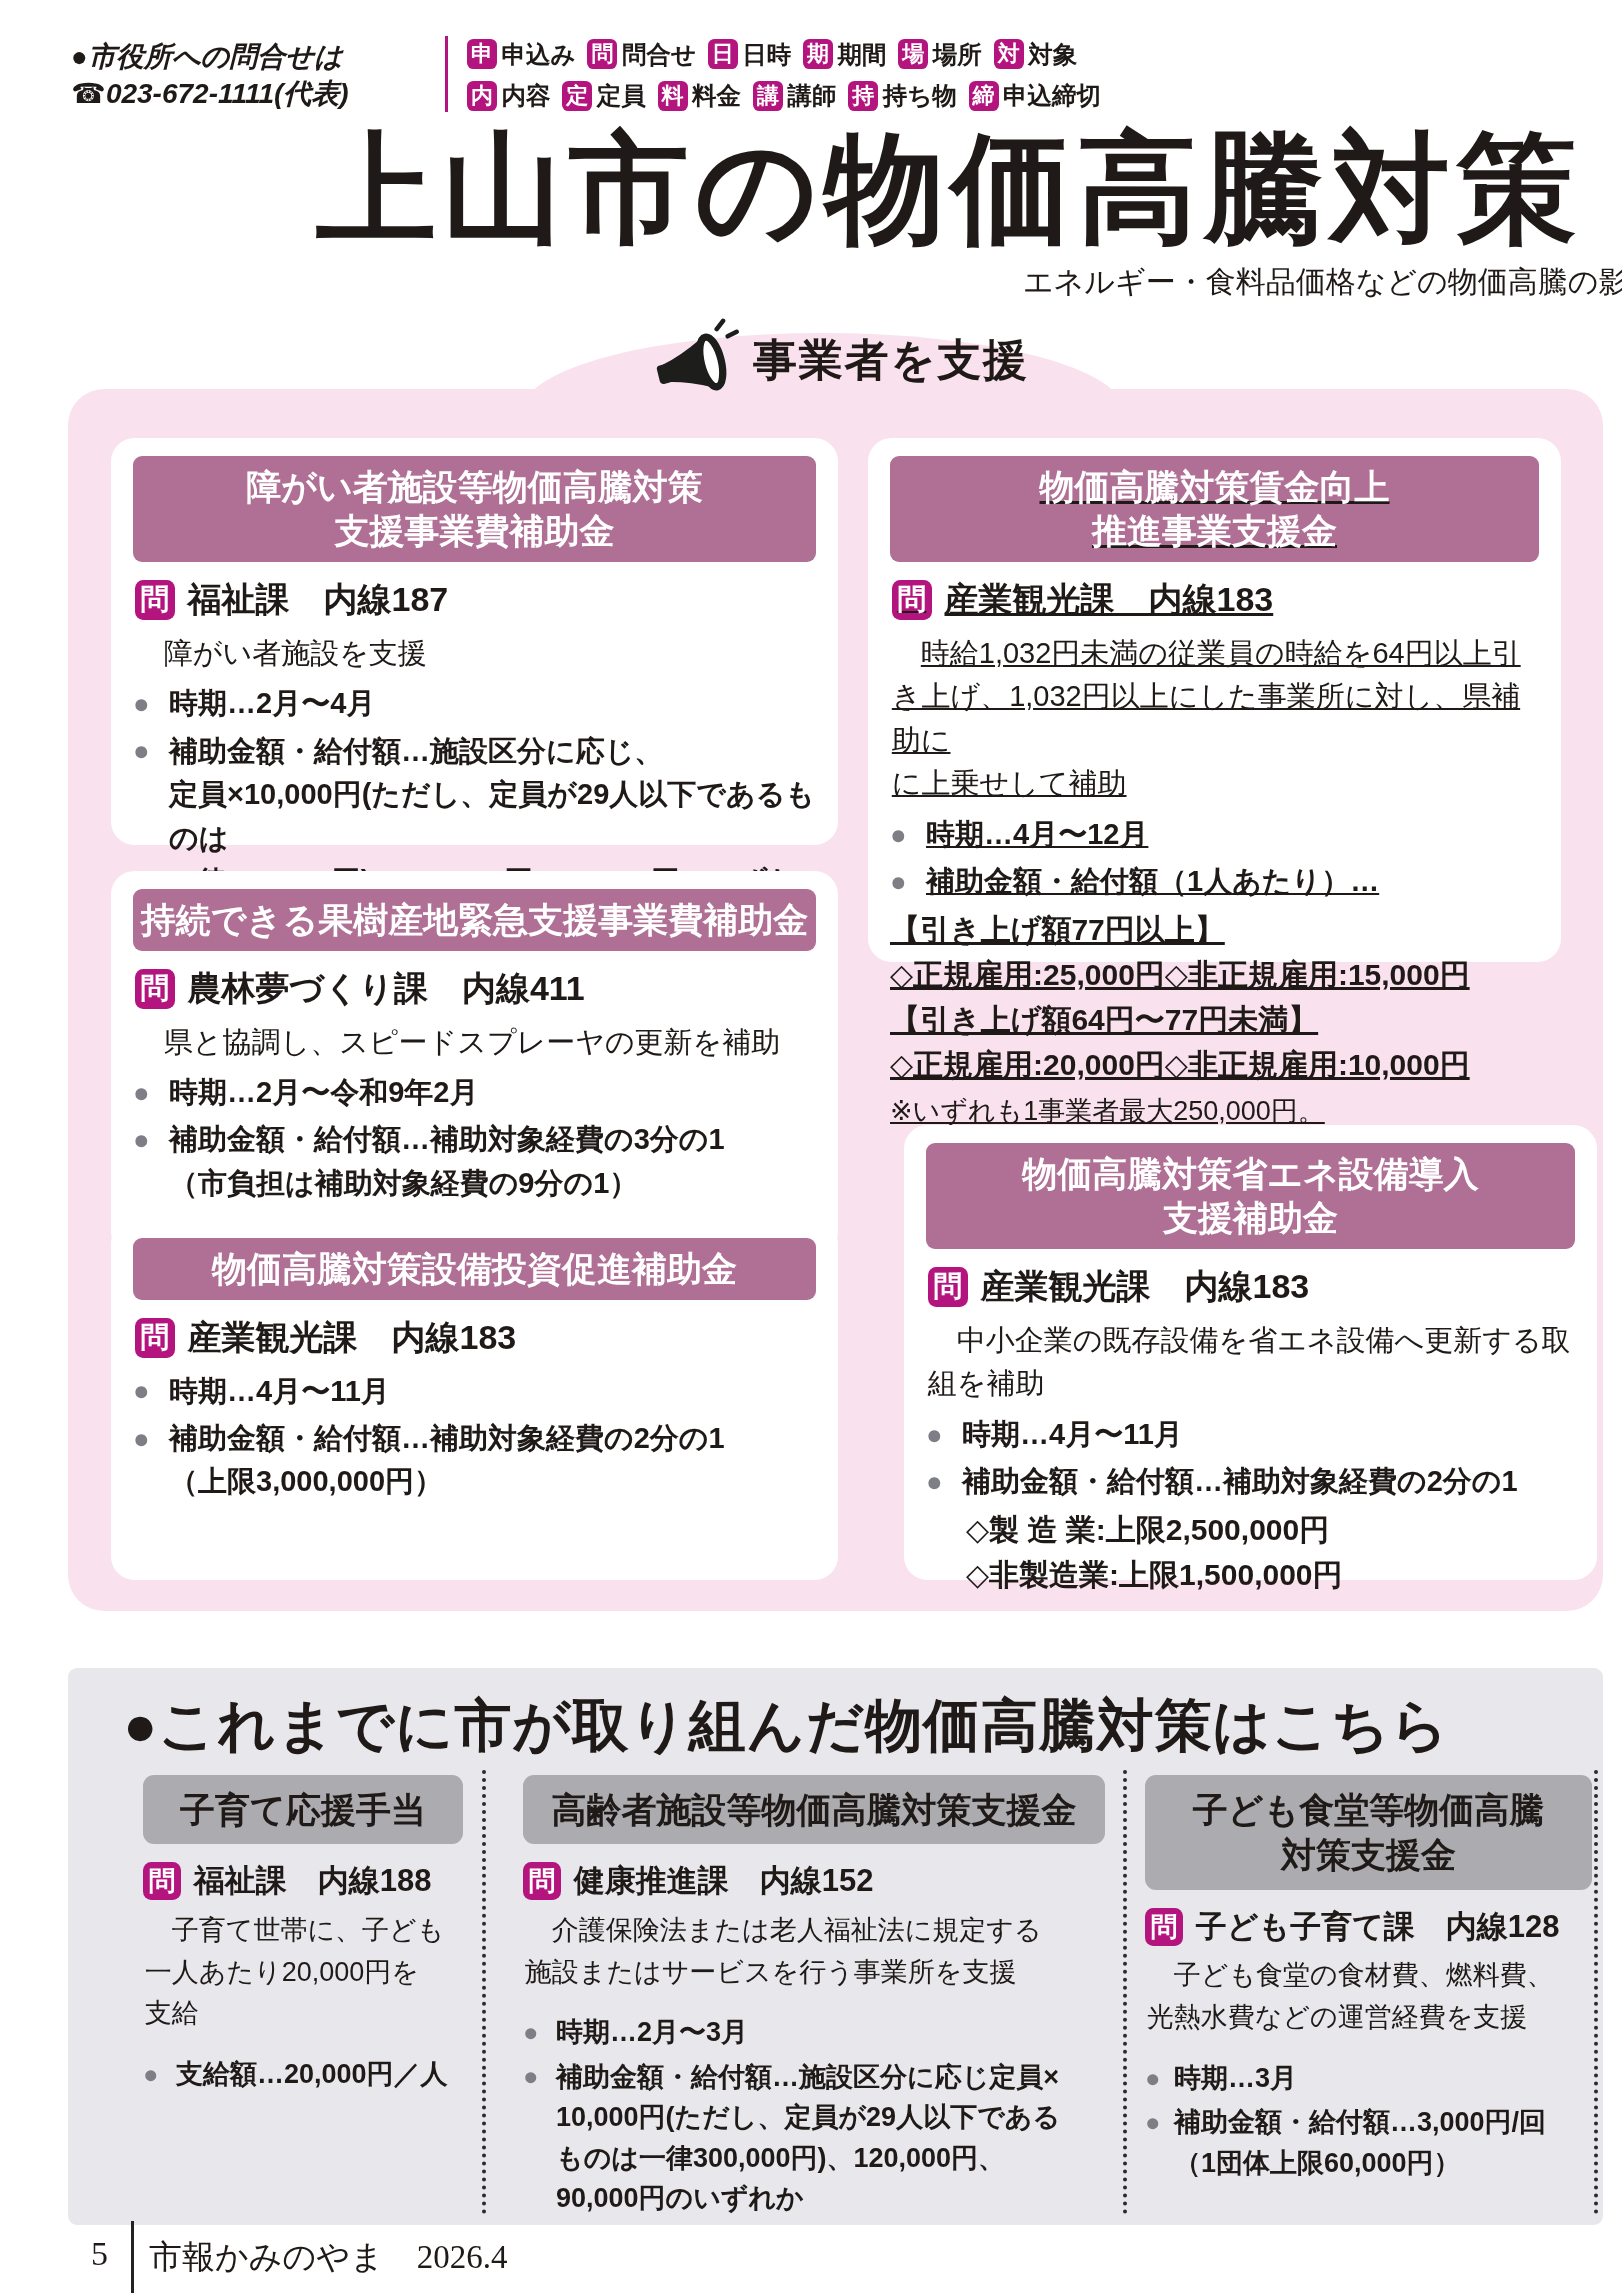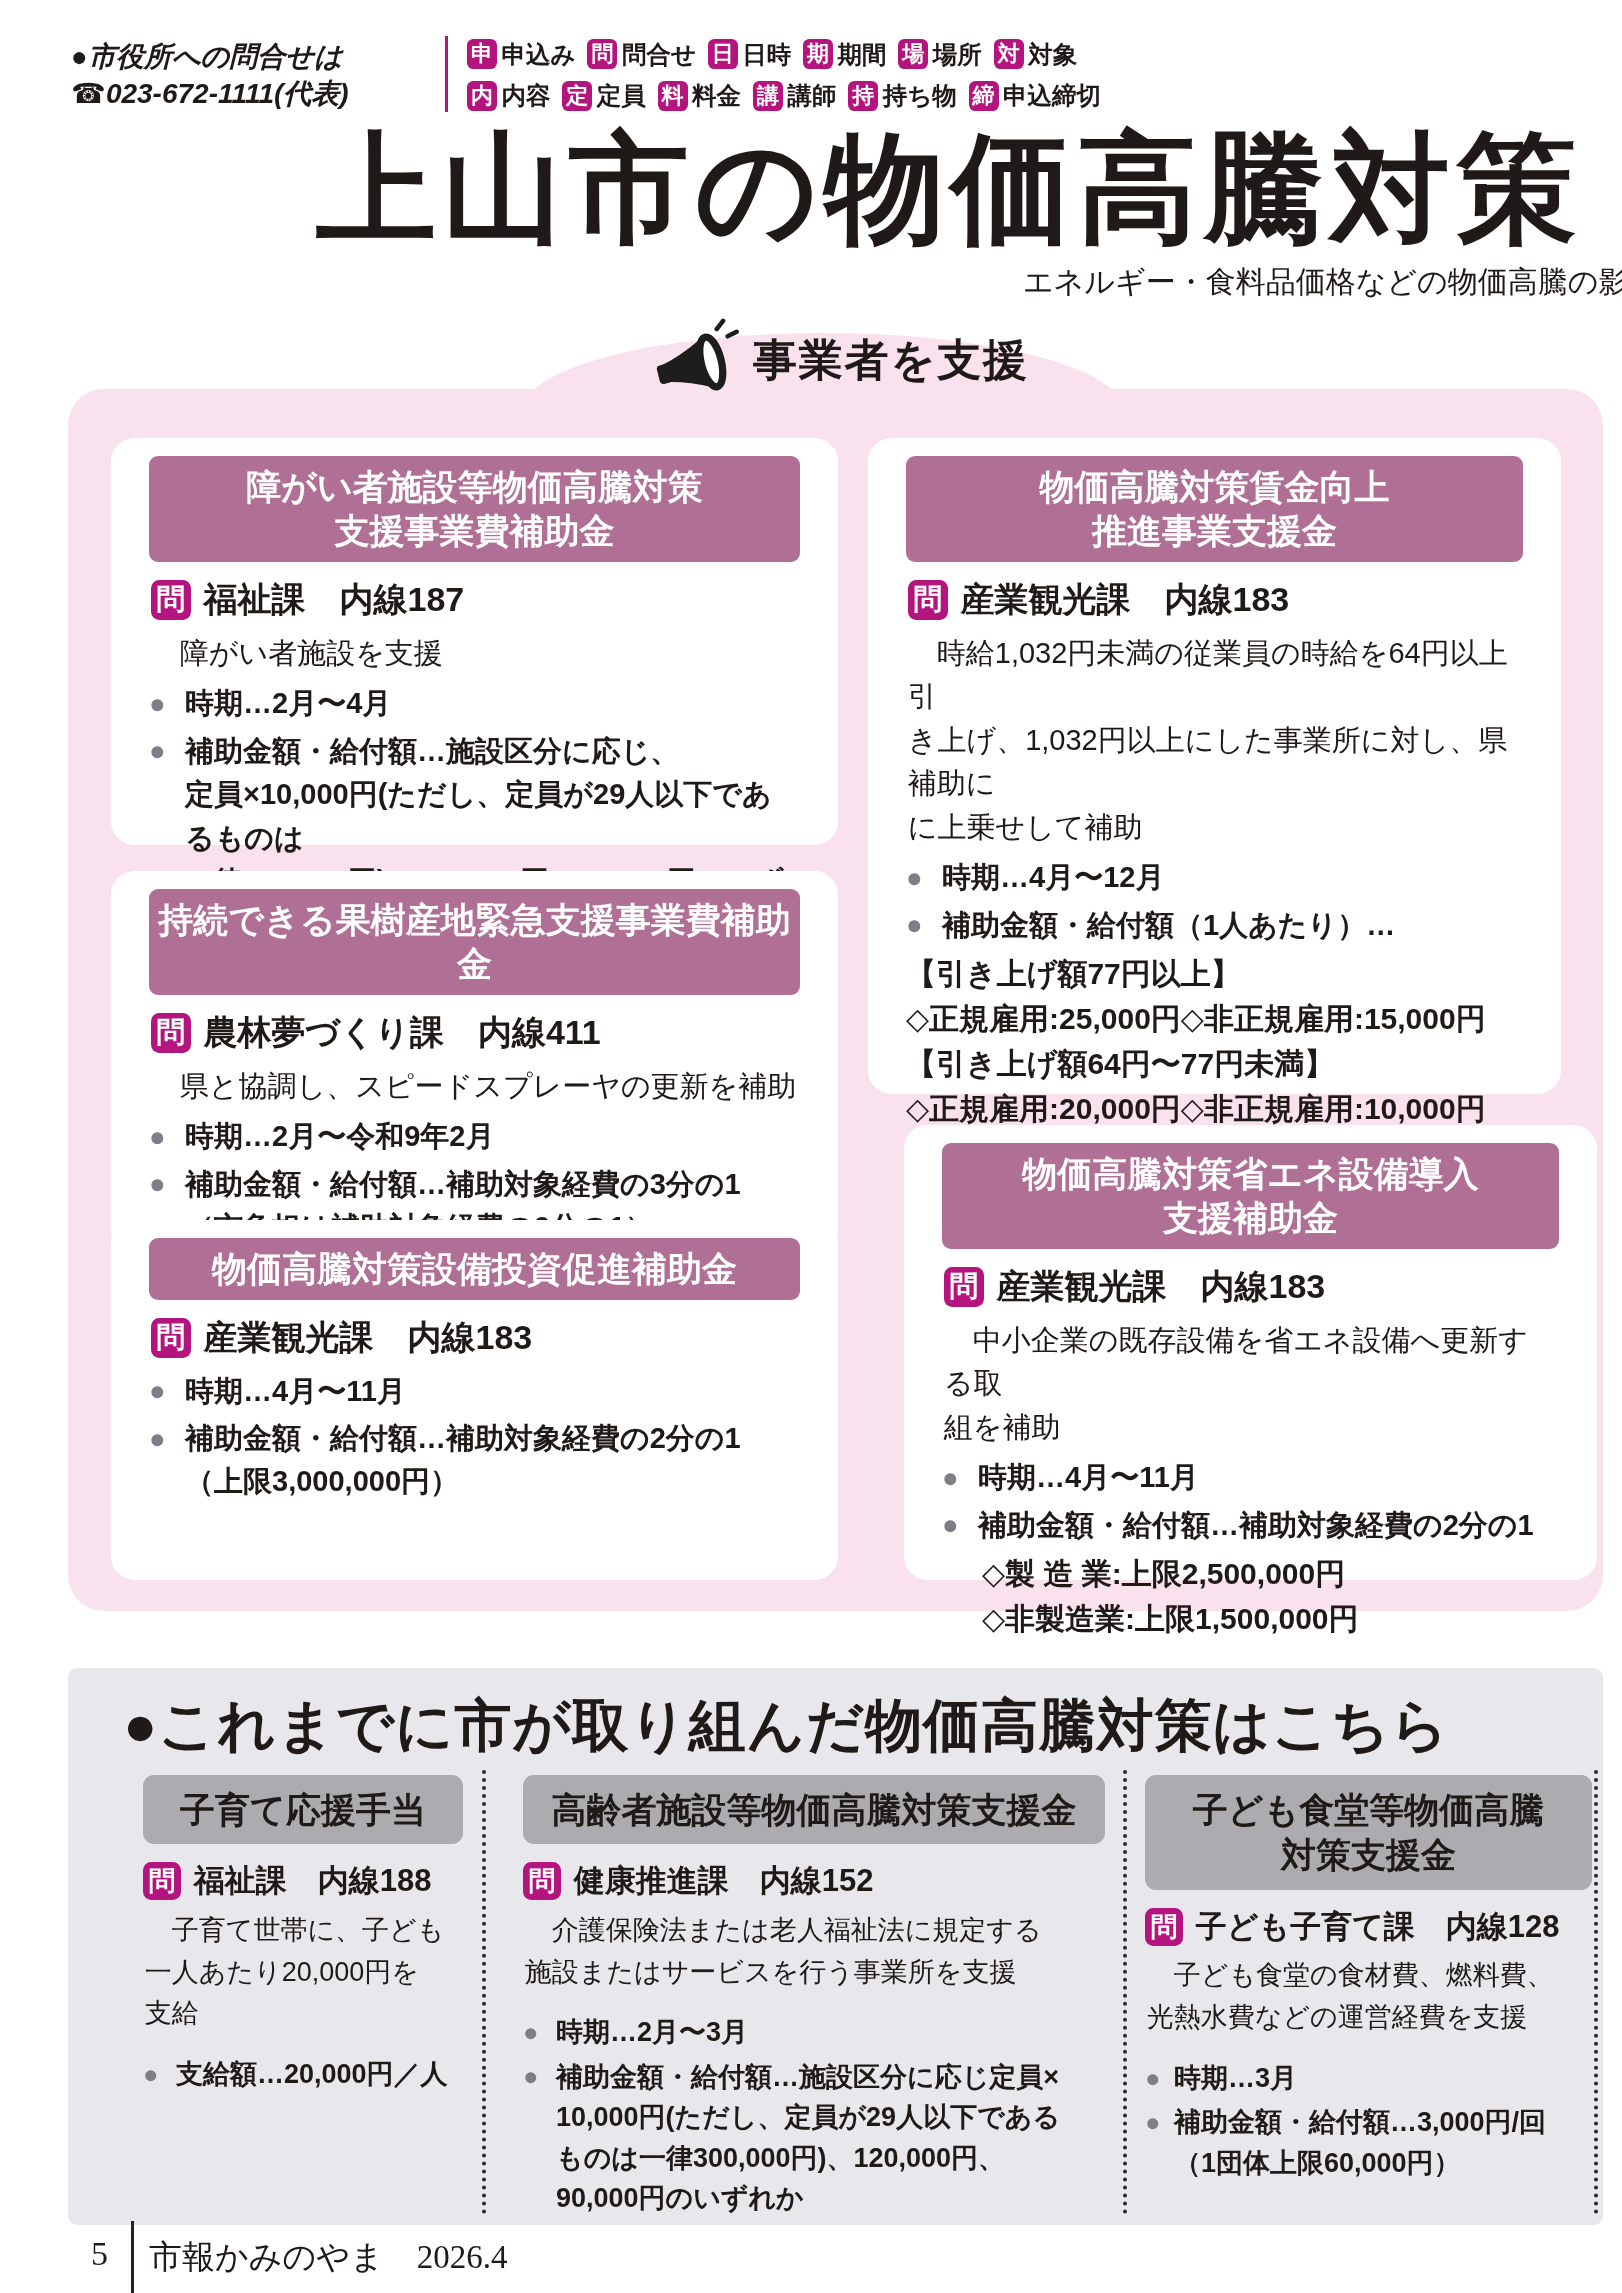--- a/index.html
+++ b/index.html
@@ -29,38 +29,38 @@
   
   .page-title{position:absolute;left:316px;top:125px;font-size:120px;font-weight:900;
               letter-spacing:6.4px;line-height:1.05;white-space:nowrap;}
   .page-subtitle{position:absolute;right:-5.5px;top:262px;font-size:30px;white-space:nowrap;}
   
   .pink-wrap{position:absolute;left:68px;top:389px;width:1535px;height:1222px;background:var(--pink);border-radius:36px;}
   .bump{position:absolute;left:455px;top:-56px;width:600px;height:155px;background:var(--pink);border-radius:50%;z-index:0;}
   .biz-banner{position:absolute;left:653px;top:318px;z-index:2;display:flex;align-items:center;gap:9px;}
   .biz-heading{font-size:44px;font-weight:900;letter-spacing:1.8px;}
   .card{position:absolute;background:#fff;border-radius:23.6px;z-index:1;}
-  .card-inner{padding:18px 38px;}
+  .card-inner{padding:18px 22px;}
   .card-hd{background:var(--mauve);color:#fff;font-weight:bold;text-align:center;border-radius:9px;
            white-space:pre-line;font-size:35px;line-height:1.26;padding:9px 3.6px;}
   .qrow{display:flex;align-items:center;gap:12.7px;font-weight:bold;font-size:34px;margin:14.5px 1.8px 9px;}
   .qbadge{background:var(--accent);color:#fff;border-radius:8.2px;width:40px;height:40px;
           display:flex;align-items:center;justify-content:center;font-size:29px;flex:none;}
   .desc{font-size:29px;line-height:1.5;text-indent:1em;white-space:pre-line;margin:0 1.8px 7.3px;}
   .bullet{position:relative;padding-left:36px;font-weight:bold;font-size:29px;line-height:1.5;
           white-space:pre-line;margin-top:3.6px;}
   .bullet::before{content:"●";position:absolute;left:0;top:0.9px;color:var(--bullet);font-size:0.95em;}
   .details{font-weight:bold;font-size:30px;line-height:1.5;white-space:pre-line;margin-top:3.6px;}
   .details.indent{padding-left:40px;}
   .note{font-size:27px;margin-top:5.5px;}
   
   .card-1{left:43px;top:49px;width:727px;height:407px;}
   .card-2{left:43px;top:482px;width:727px;height:384px;}
   .card-3{left:43px;top:831px;width:727px;height:360px;}
-  .card-4{left:800px;top:49px;width:693px;height:656px;}
+  .card-4{left:800px;top:49px;width:693px;height:524px;text-decoration:underline;}
   .card-5{left:836px;top:736px;width:693px;height:455px;}
   
   .past-wrap{position:absolute;left:68px;top:1668px;width:1535px;height:557px;background:var(--graybg);border-radius:9px;}
   .past-heading{position:absolute;left:55px;top:20px;font-size:57px;font-weight:900;letter-spacing:0.9px;}
   .pcol{position:absolute;top:107px;}
   .pcol-1{left:75px;width:320px;}
   .pcol-2{left:455px;width:582px;}
   .pcol-3{left:1077px;width:447px;}
   .pcol-hd{background:var(--grayhdr);border-radius:11px;font-weight:bold;text-align:center;
            font-size:35px;line-height:1.3;padding:11.8px 3.6px;white-space:pre-line;}

